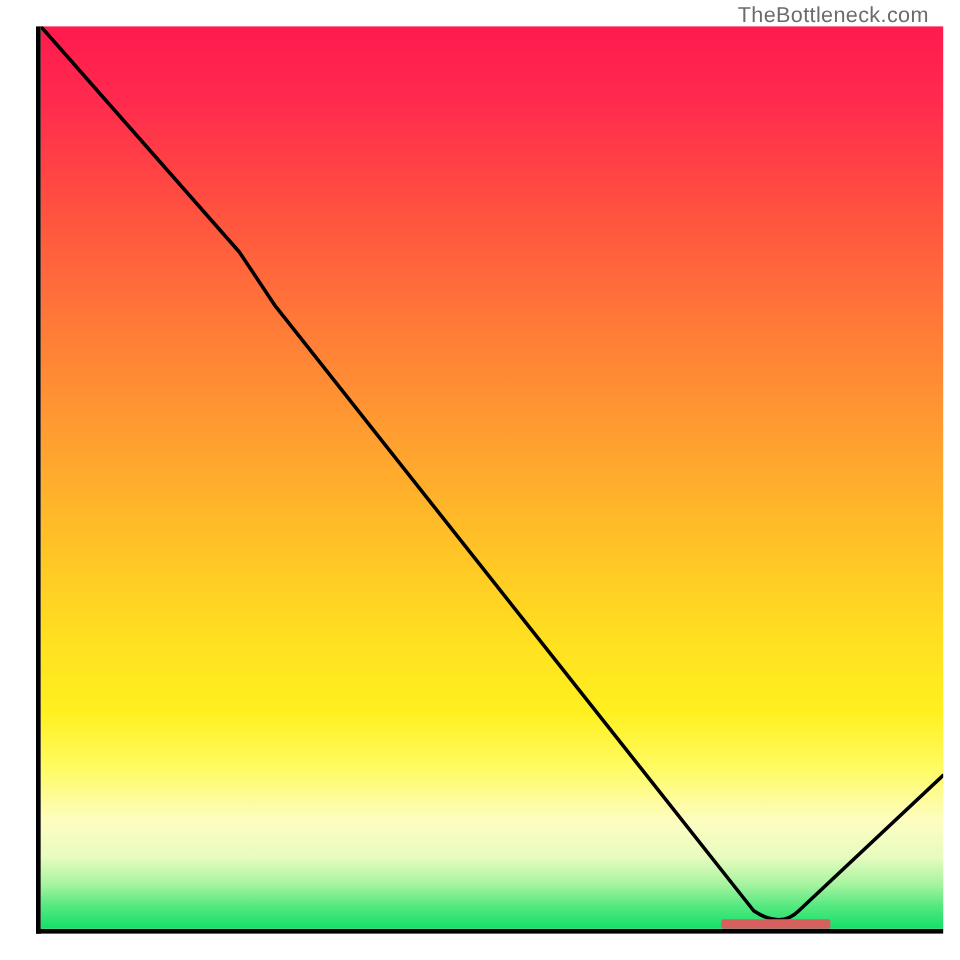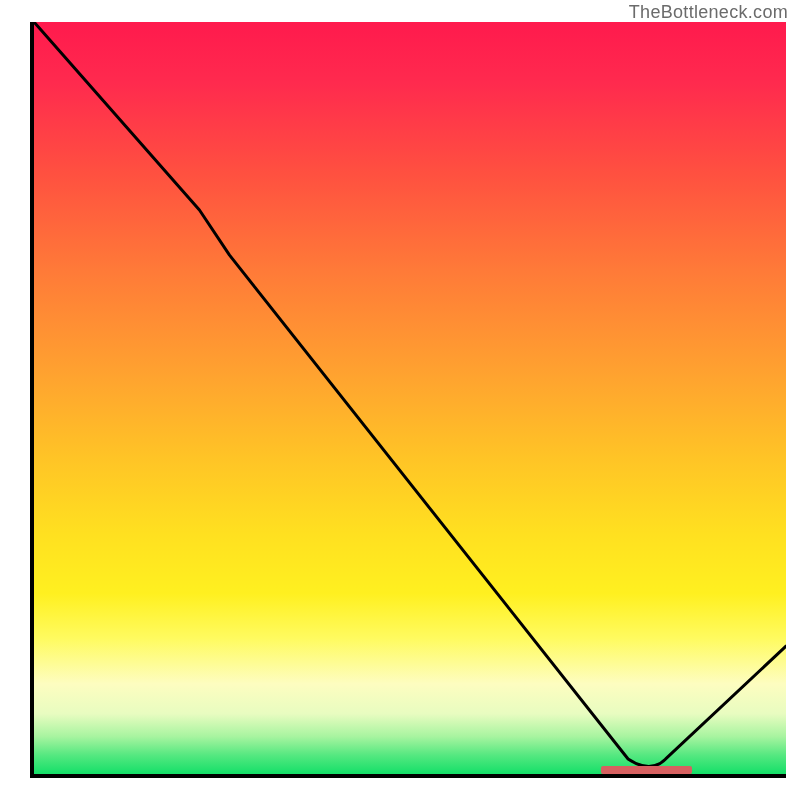--- a/index.html
+++ b/index.html
@@ -6,21 +6,21 @@
     html, body {
       width: 800px;
       height: 800px;
       background: #ffffff;
       font-family: Arial, sans-serif;
       overflow: hidden;
     }
     .watermark {
       position: absolute;
       top: 2px;
-      right: 12px;
+      right: 26px;
       font-size: 18px;
       color: #6b6b6b;
       font-weight: 500;
       letter-spacing: 0.3px;
     }
     .plot-area {
       position: absolute;
       left: 30px;
       top: 22px;
       width: 756px;

